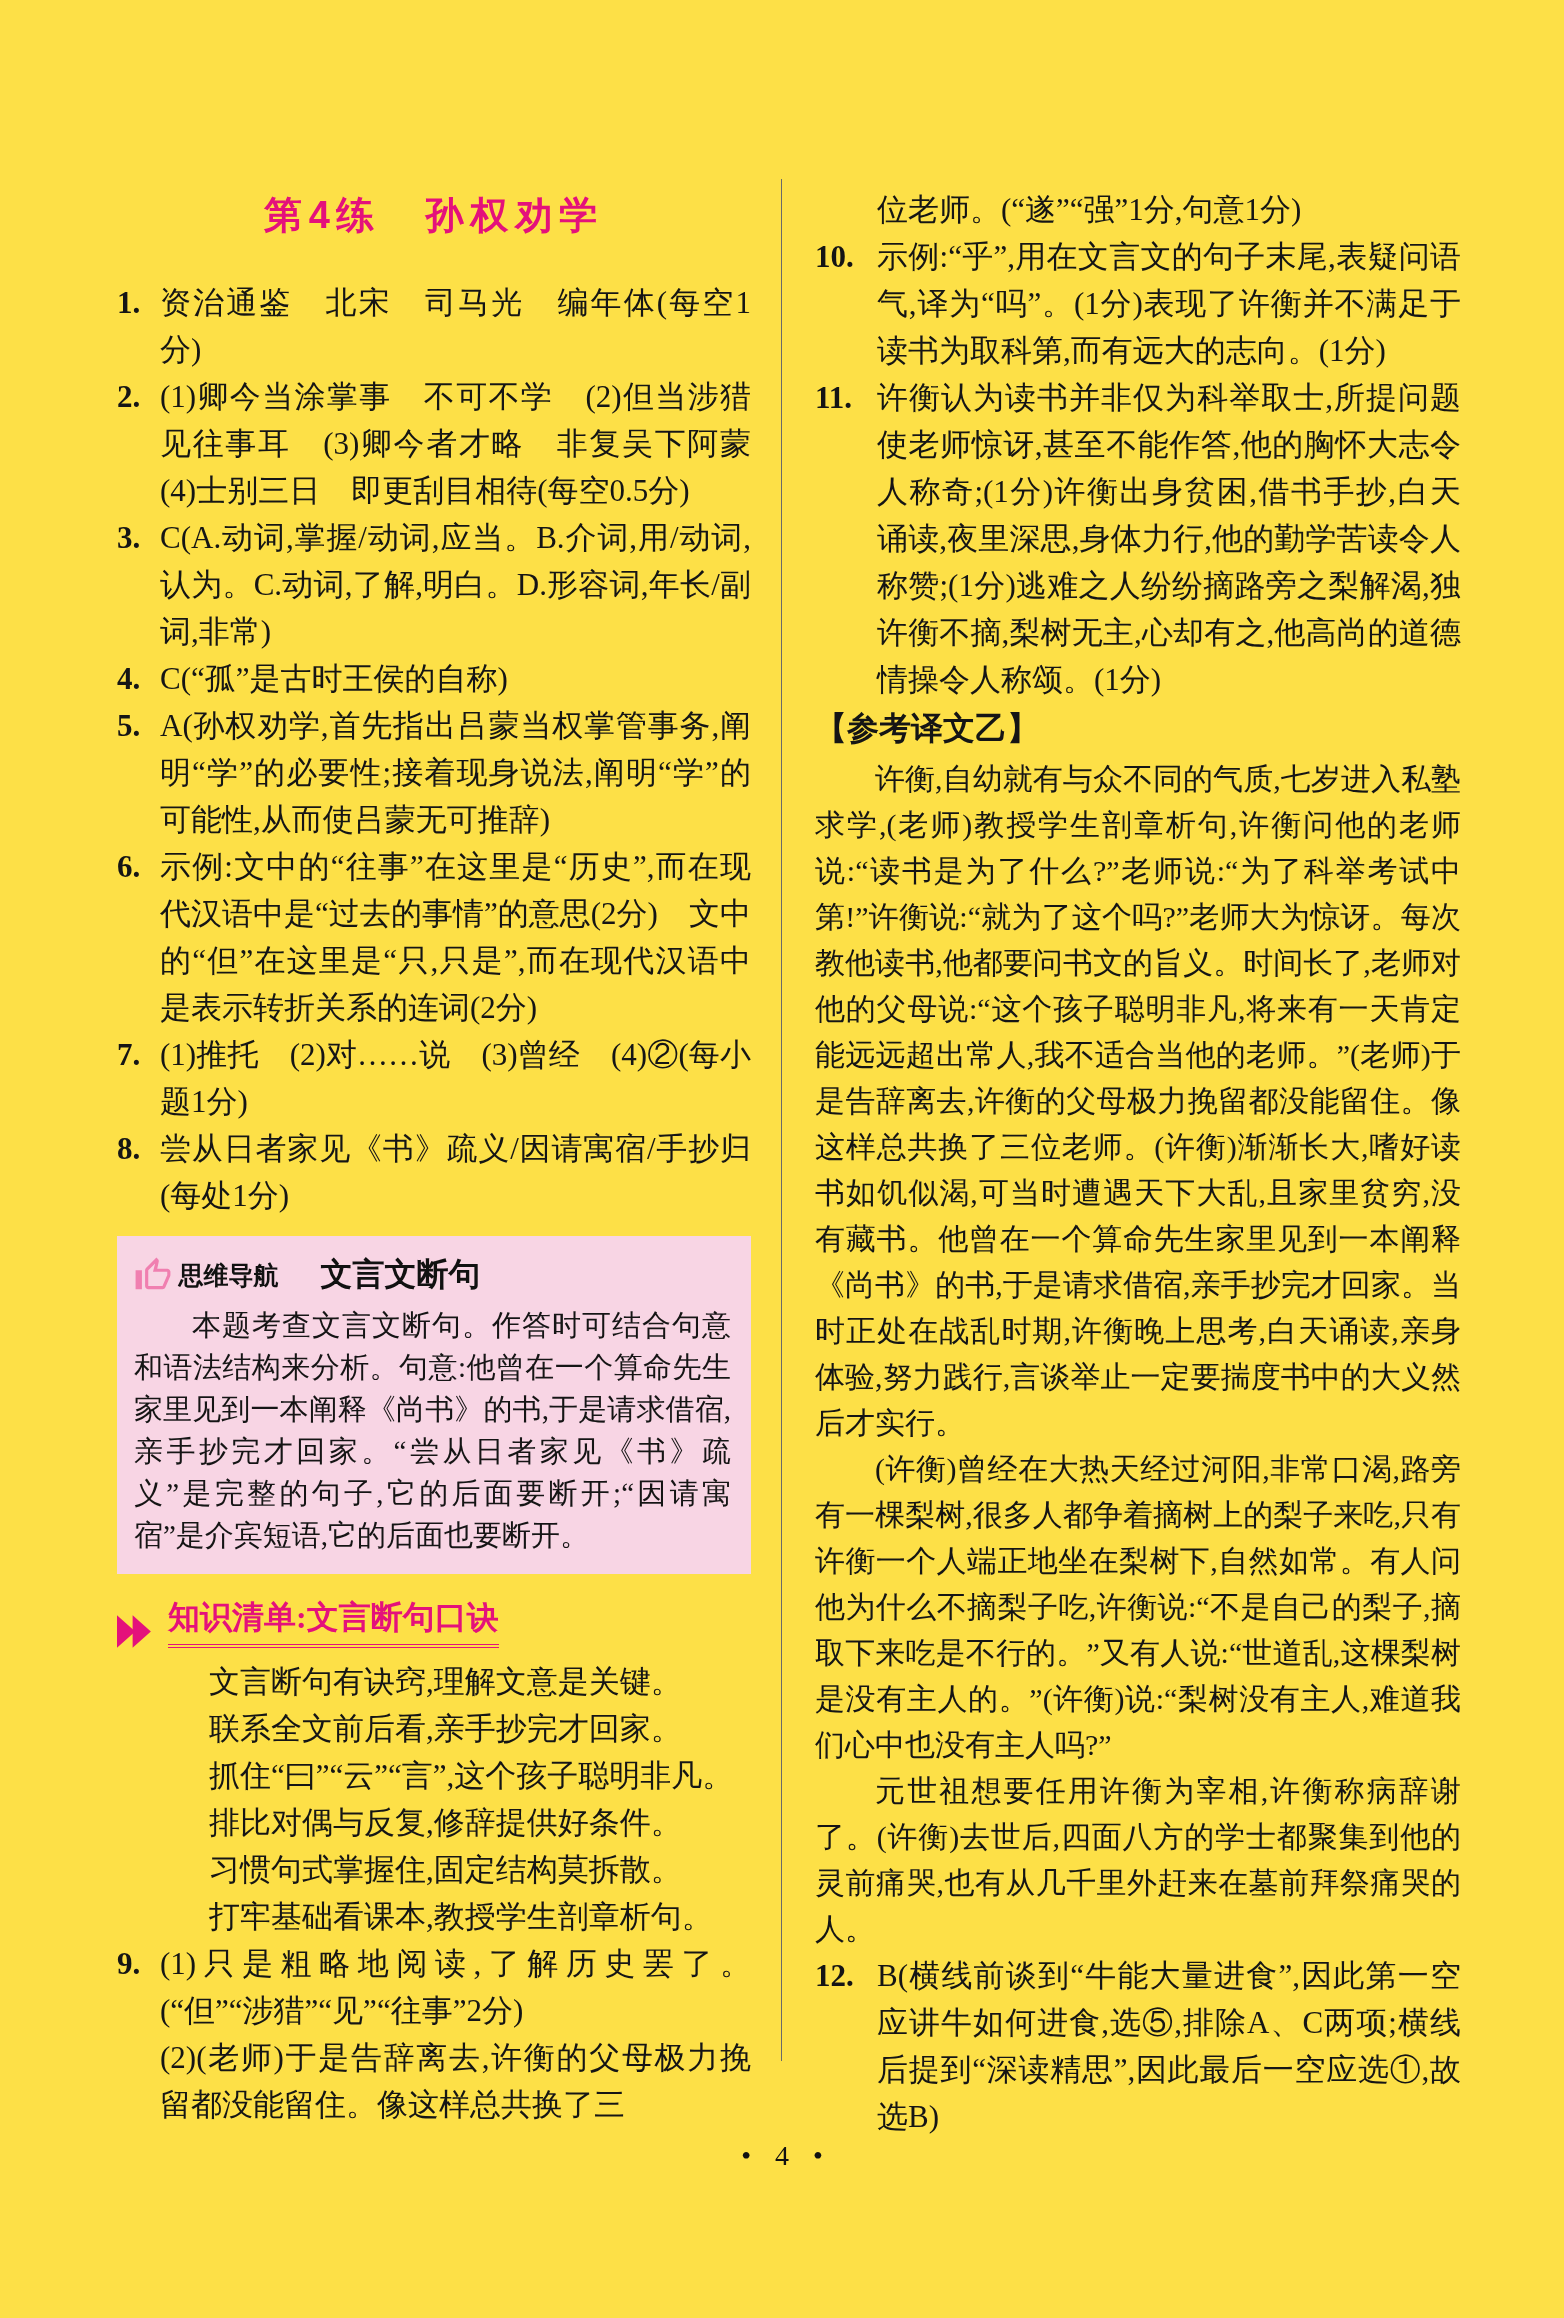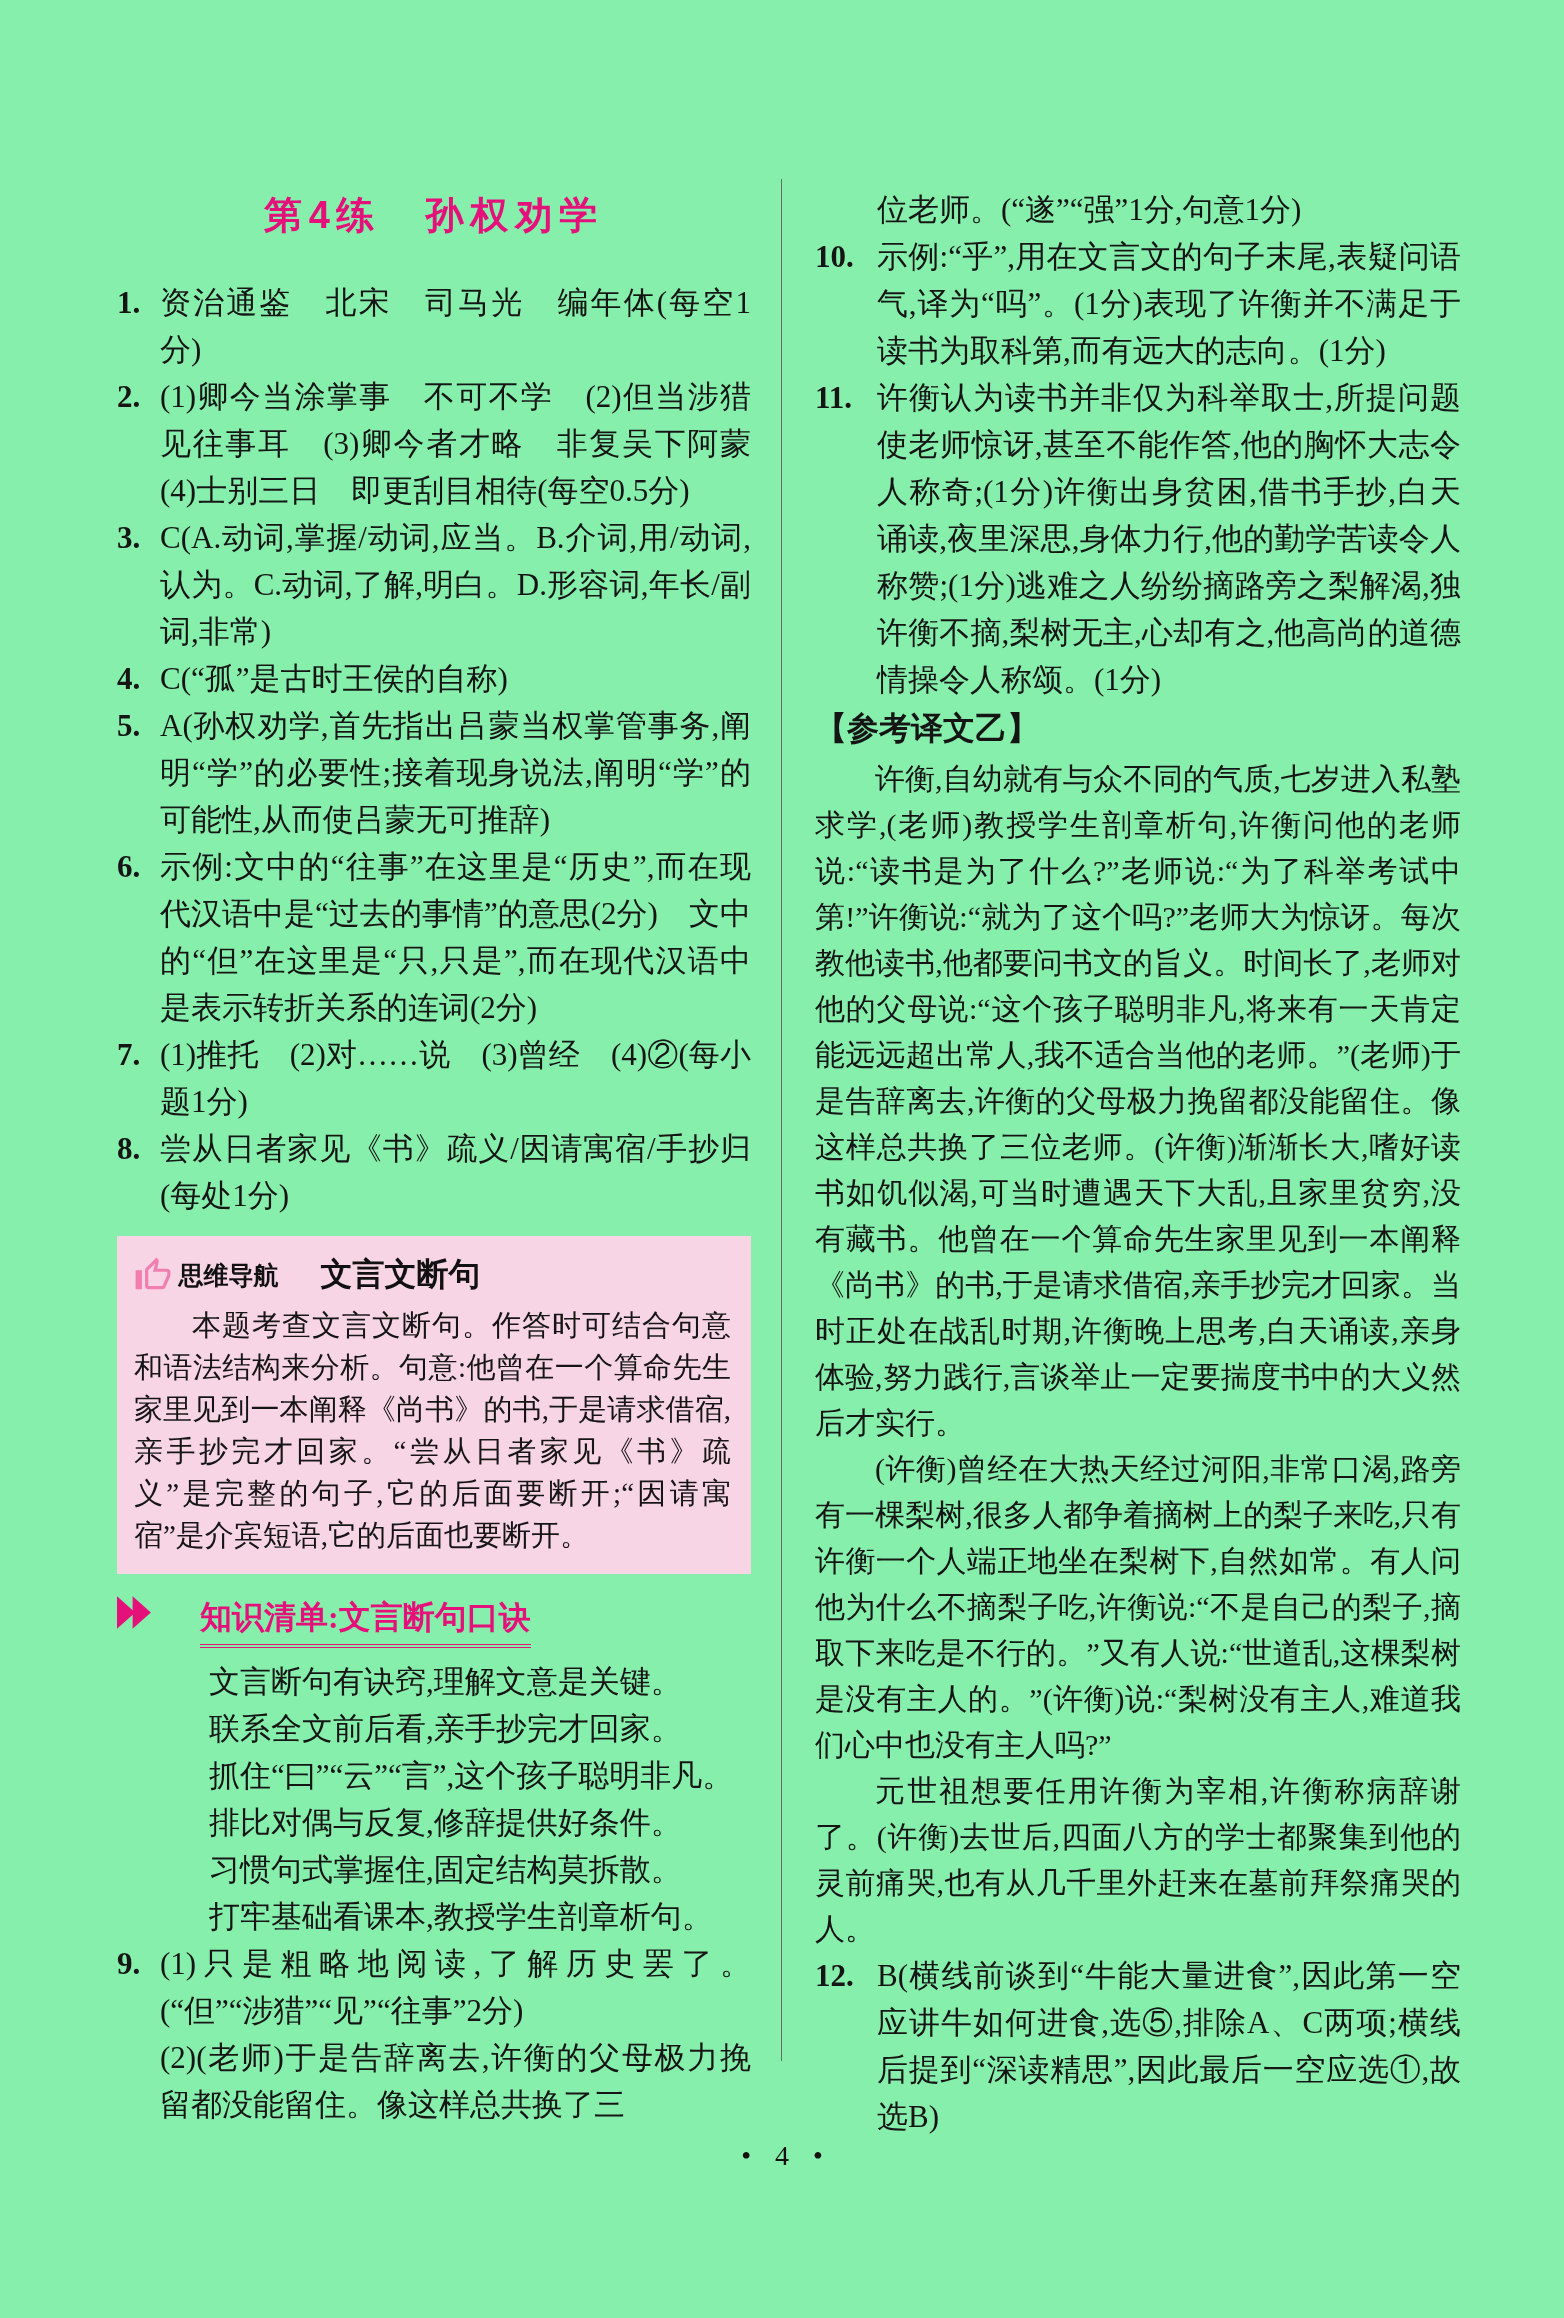--- a/index.html
+++ b/index.html
@@ -1,18 +1,18 @@
 <!DOCTYPE html>
 <html style="font-size:10.5px"><head>
 <meta charset="utf-8">
 <style>
   html,body { margin:0; padding:0; background:#e8e8e8; }
   .page {
     position:relative; width:1564px; height:2319px; margin:0 auto;
-    background:#86efac; overflow:hidden;
+    background:#fde047; overflow:hidden;
     font-family:"Liberation Serif","DejaVu Serif",serif;
     color:#151515;
   }
   
   .col-left  { position:absolute; left:117px;  top:186px; width:634px; }
   .col-right { position:absolute; left:815px; top:186px; width:646px; }
   .divider   { position:absolute; left:781px; top:179px; width:1.3px; height:1882px; background:#6a6a6a; }
 
   
   .title {
@@ -39,21 +39,21 @@
     font-family:"Liberation Sans","DejaVu Sans",sans-serif;
     font-weight:900; font-size:25px; color:#111;
   }
   .nav-topic {
     font-family:"Liberation Sans","DejaVu Sans",sans-serif;
     font-weight:700; font-size:32px; color:#111; margin-left:42px;
   }
   .nav-body { font-size:29px; line-height:42px; text-indent:2em; text-align:justify; }
 
   
-  .know-head { display:flex; align-items:flex-start; margin:22.4px 0 9.2px 0;gap:32px; }
+  .know-head { display:flex; align-items:flex-end; margin:22.4px 0 9.2px 0; }
   .know-head .icon { width:43px; height:33px; margin-right:8px; flex:0 0 auto; }
   .know-title {
     color:#e4117b; font-weight:700; font-size:32px;
     border-bottom:4px double #e4117b; padding-bottom:4px; white-space:nowrap;
   }
   .koujue { padding-left:92px; font-size:31px; line-height:47px; }
   .koujue div { white-space:nowrap; }
 
   
   .trans-head {

